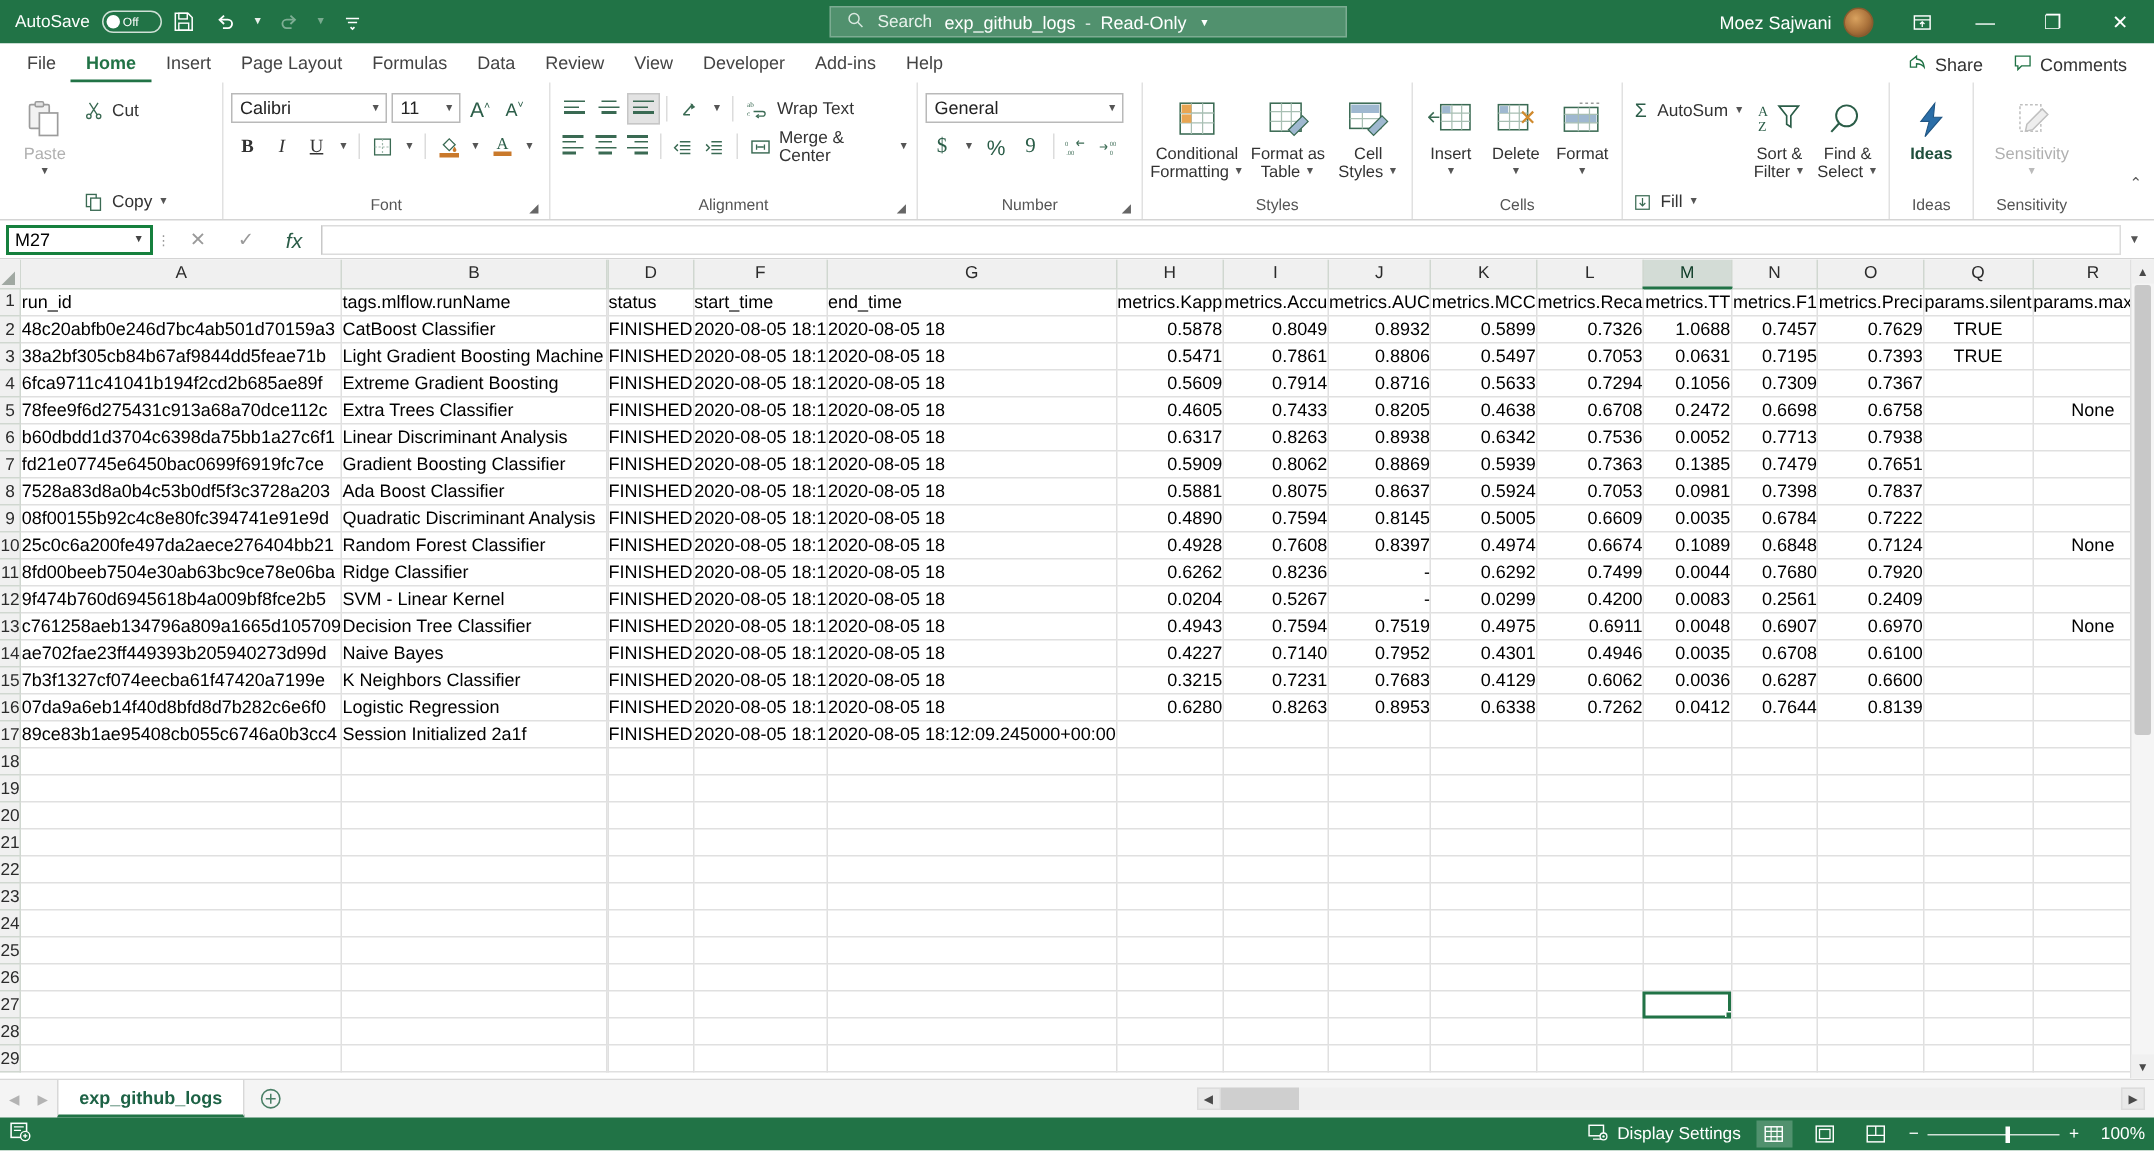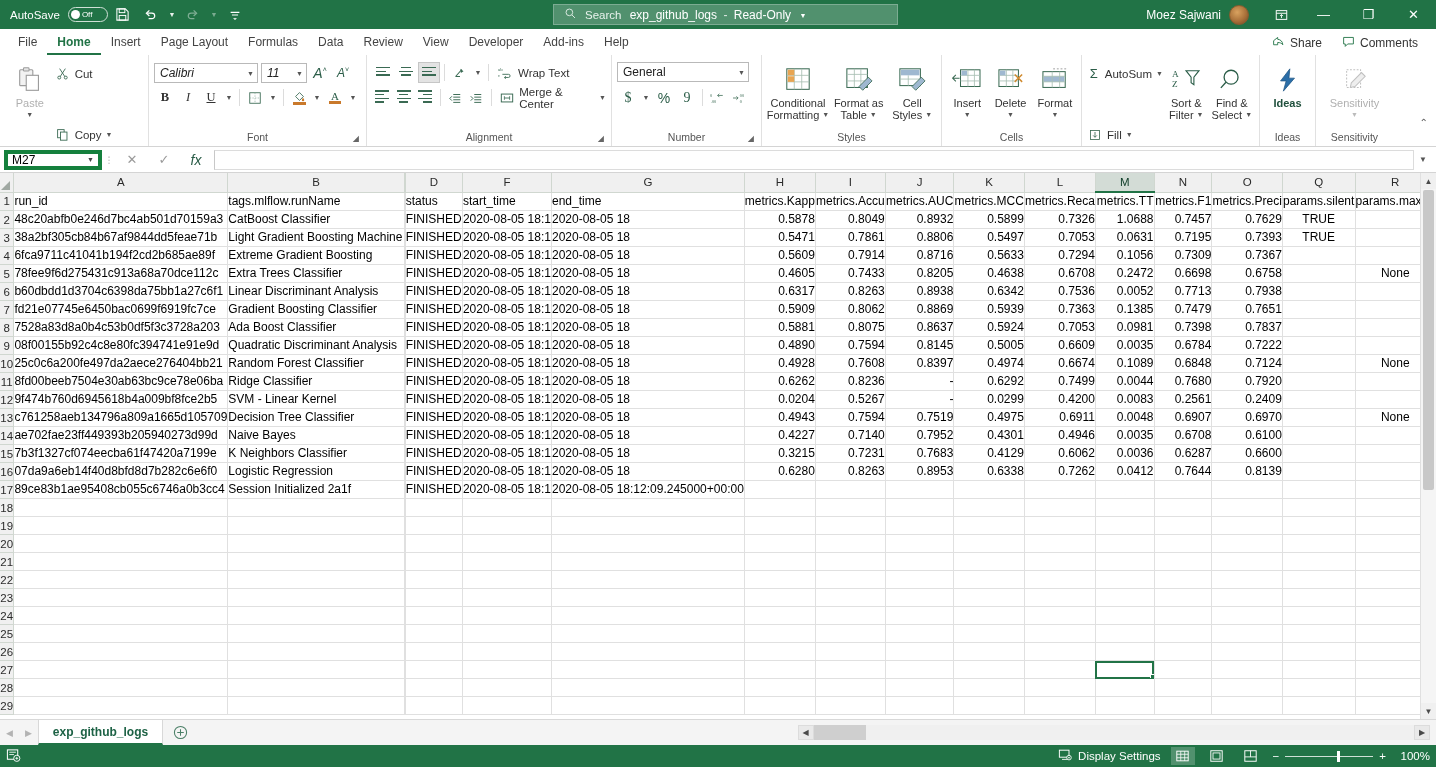--- a/index.html
+++ b/index.html
@@ -122,21 +122,21 @@
 
   .align-ico { display: inline-block; width: 14px; }
   .align-ico i { display: block; height: 1.6px; background: #3a6a53; margin-bottom: 2.2px; }
 
   
   .fbar {
     height: 26px; background: #fff; display: flex; align-items: center;
     border-bottom: 1px solid #d4d4d4; flex-shrink: 0; padding: 0 4px; gap: 0;
   }
   .namebox {
-    width: 98px; height: 20px; border: 4px solid #15803d; display: flex; align-items: center;
+    width: 98px; height: 20px; border: 2px solid #15803d; display: flex; align-items: center;
     padding: 0 4px; font-size: 12px;
   }
   .namebox .nv { flex: 1; }
   .namebox .nc { font-size: 7px; color: #444; }
   .fb-grip { width: 14px; text-align: center; color: #999; font-size: 9px; letter-spacing: 0; }
   .fb-btn { width: 32px; height: 22px; display: flex; align-items: center; justify-content: center; color: #9a9a9a; font-size: 13px; }
   .fb-btn.fx { color: #2b5d48; font-style: italic; font-family: Liberation Sans, sans-serif; font-size: 14px; }
   .fb-input { flex: 1; height: 20px; border: 1px solid #dcdcdc; border-left: 1px solid #c8c8c8; background: #fff; margin-left: 2px; }
   .fb-caret { width: 18px; text-align: center; font-size: 8px; color: #555; }
 
@@ -370,21 +370,21 @@
         </div>
       </div>
       <div class="rgroup-label">
         <span>Clipboard</span>
         <span class="rgroup-dialog">◢</span>
       </div>
     </div>
 
     <div class="rgroup" style="width:218px">
       <div class="rgroup-body" style="flex-direction:column; gap:4px; padding-top:4px;">
-        <div style="display:flex; align-items:flex-end; gap:3px;font-style:italic;">
+        <div style="display:flex; align-items:flex-start; gap:3px;">
           <div class="combo" style="width:104px">
             <span class="cv">Calibri</span>
             <span class="cc">▼</span>
           </div>
           <div class="combo" style="width:46px">
             <span class="cv">11</span>
             <span class="cc">▼</span>
           </div>
           <div class="icon-btn" style="width:20px">
             <span style="font-size:14px;color:#2b5d48">A<sup style="font-size:7px">˄</sup></span>

